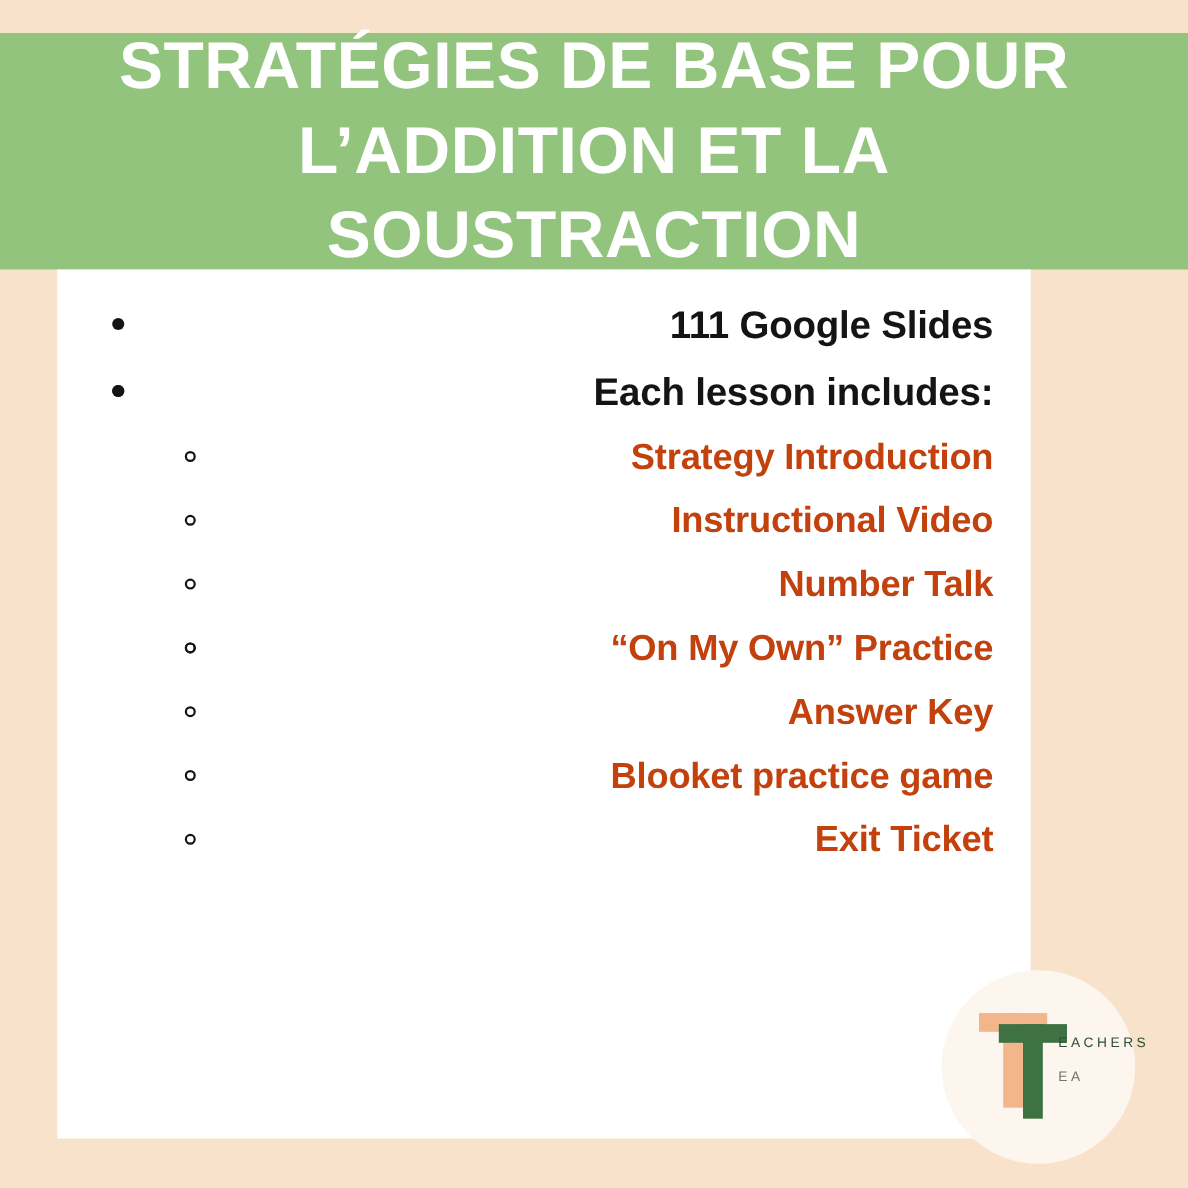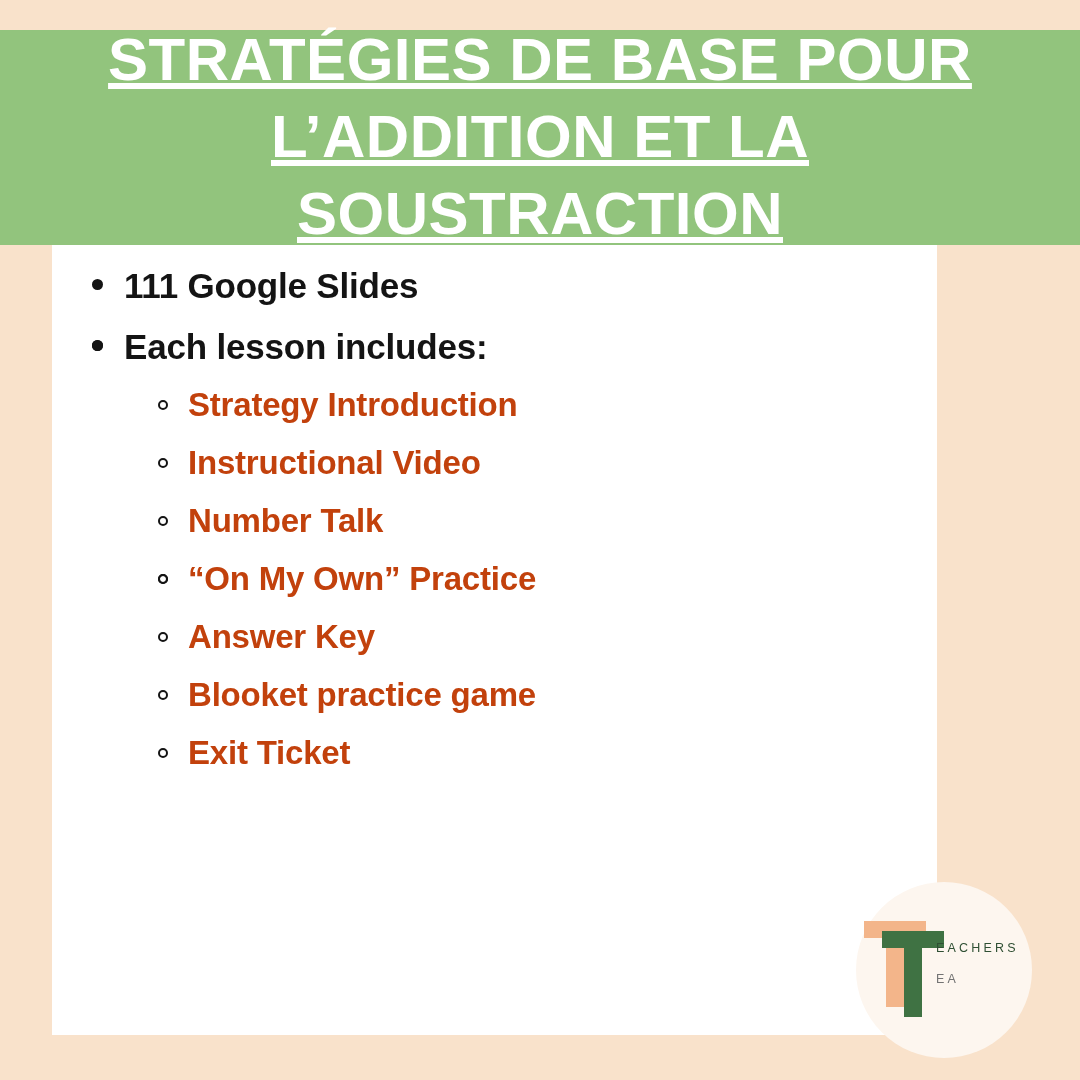--- a/index.html
+++ b/index.html
@@ -35,38 +35,38 @@
   }
   .header-title {
     color: #ffffff;
     font-weight: bold;
     font-size: 60px;
     line-height: 1.28;
     text-align: center;
     letter-spacing: 0.5px;
     text-transform: uppercase;
     font-family: "Liberation Sans", sans-serif;
-    text-decoration: underline;
   }
   
   .content-card {
     position: absolute;
     left: 52px;
     top: 245px;
     width: 885px;
     height: 790px;
     background: #ffffff;
     box-sizing: border-box;
     padding: 10px 20px 0 20px;
     overflow: hidden;
   }
   ul.level1 {
     list-style: none;
-    margin: 4px;
+    margin: 14px;
     padding: 0;
+    text-align: right;
   }
   ul.level1 > li {
     position: relative;
     padding-left: 48px;
     margin: 0 0 6px 0;
     font-size: 35px;
     font-weight: bold;
     color: #141414;
     line-height: 1.57;
     letter-spacing: -0.2px;
@@ -113,21 +113,21 @@
   .logo-badge {
     position: absolute;
     right: 48px;
     bottom: 22px;
     width: 176px;
     height: 176px;
     background: #fdf6ef;
     border-radius: 50%;
     display: flex;
     align-items: center;
-    justify-content: flex-start;
+    justify-content: flex-end;
   }
   .logo-inner {
     position: relative;
     width: 150px;
     height: 110px;
   }
   .logo-t-peach {
     position: absolute;
     left: 8px;
     top: 6px;

